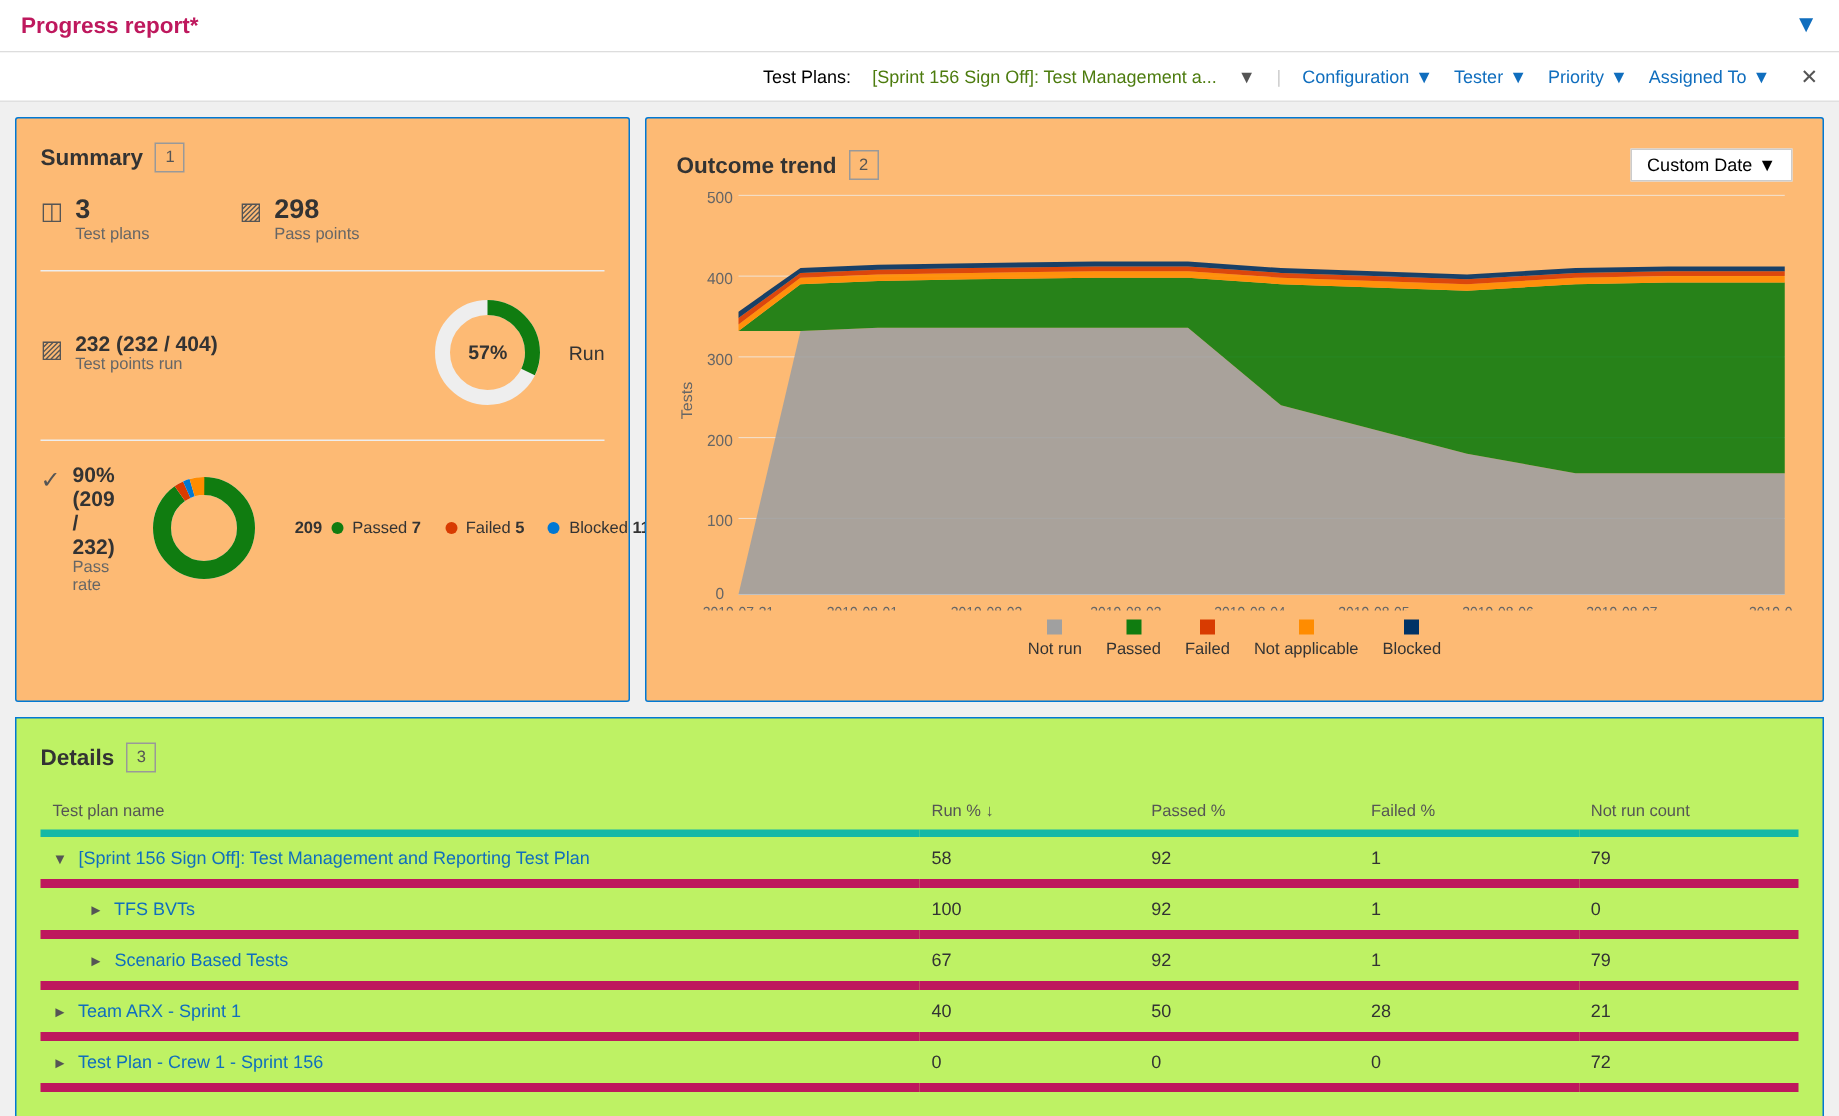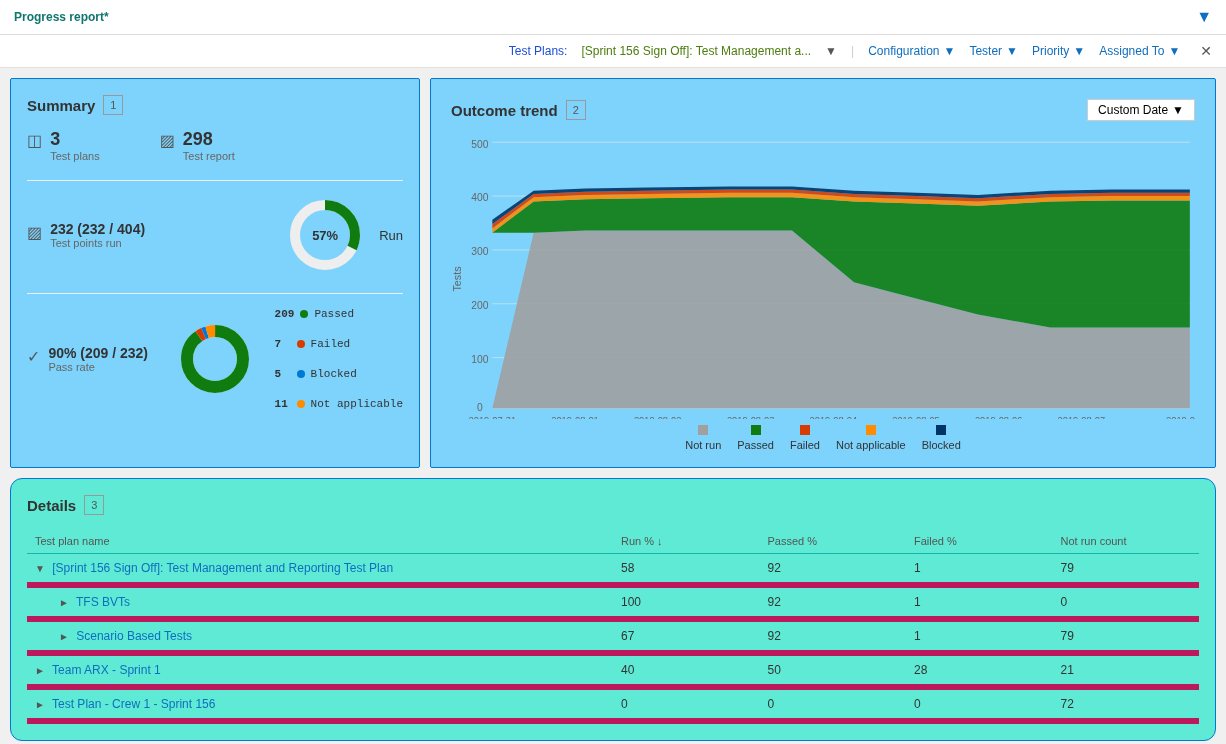--- a/index.html
+++ b/index.html
@@ -6,21 +6,21 @@
     body { font-family: 'Segoe UI', Arial, sans-serif; font-size: 12px; background: #f0f0f0; color: #333; }
 
     .app-bar {
       background: #fff;
       border-bottom: 1px solid #ddd;
       padding: 8px 14px;
       display: flex;
       align-items: center;
       justify-content: space-between;
     }
-    .app-title { font-size: 12px; font-weight: 600; color: #0f766e; }
+    .app-title { font-size: 15px; font-weight: 600; color: #be185d; }
     .filter-icon { color: #106ebe; font-size: 16px; }
 
     .filter-bar {
       background: #fff;
       border-bottom: 1px solid #e0e0e0;
       padding: 8px 14px;
       display: flex;
       align-items: center;
       justify-content: flex-end;
       gap: 14px;
@@ -39,21 +39,21 @@
       gap: 10px;
     }
 
     .top-row {
       display: flex;
       gap: 10px;
       height: 390px;
     }
 
     .panel {
-      background: #7dd3fc;
+      background: #fdba74;
       border: 1.5px solid #0078d4;
       border-radius: 2px;
     }
 
     .summary-panel {
       width: 410px;
       min-width: 410px;
       padding: 16px;
     }
 
@@ -115,23 +115,22 @@
     .donut-label {
       position: absolute;
       top: 50%; left: 50%;
       transform: translate(-50%, -50%);
       font-size: 13px;
       font-weight: 600;
       color: #333;
     }
     .pass-legend {
       display: flex;
-      flex-direction: column;
-      gap: 18px;
-      font-family: Liberation Mono, monospace;
+      flex-direction: row;
+      gap: 3px;
     }
     .legend-row {
       display: flex;
       align-items: center;
       gap: 6px;
       font-size: 11px;
     }
     .legend-dot {
       width: 8px; height: 8px;
       border-radius: 50%;
@@ -156,21 +155,21 @@
       font-size: 13px;
       font-weight: 600;
       color: #333;
     }
     .ring-text { font-size: 13px; color: #333; font-weight: 500; }
 
     
     .chart-area {
       position: relative;
       height: 280px;
-      margin-top: 18px;
+      margin-top: 6px;
     }
     .chart-svg { width: 100%; height: 100%; }
 
     .custom-date-btn {
       border: 1px solid #ccc;
       padding: 3px 10px;
       font-size: 12px;
       cursor: pointer;
       background: #fff;
       display: flex;
@@ -196,35 +195,35 @@
       align-items: center;
       gap: 4px;
       flex-direction: column;
     }
     .legend-square {
       width: 10px; height: 10px;
     }
 
     
     .details-panel {
-      background: #5eead4;
+      background: #bef264;
       border: 1.5px solid #0078d4;
-      border-radius: 12px;
+      border-radius: 0;
       padding: 16px;
     }
     .details-table {
       width: 100%;
       border-collapse: collapse;
       margin-top: 12px;
     }
     .details-table th {
       text-align: left;
       font-size: 11px;
       color: #555;
-      border-bottom: 1px solid #14b8a6;
+      border-bottom: 5px solid #14b8a6;
       padding: 6px 8px;
       font-weight: 400;
     }
     .details-table th.sortable { cursor: pointer; }
     .details-table td {
       padding: 7px 8px;
       font-size: 12px;
       border-bottom: 6px solid #be185d;
     }
     .expand-icon { color: #555; font-size: 10px; margin-right: 4px; cursor: pointer; }
@@ -239,21 +238,21 @@
   </style>
 </head>
 <body>
 
 <div class="app-bar">
   <span class="app-title">Progress report*</span>
   <span class="filter-icon">▼</span>
 </div>
 
 <div class="filter-bar">
-  <span style="color:#1d4ed8;">Test Plans:</span>
+  <span style="color:#000000;">Test Plans:</span>
   <span style="color:#4d7c0f;cursor:pointer;">[Sprint 156 Sign Off]: Test Management a...</span>
   <span style="color:#555;cursor:pointer;">▼</span>
 
   <span class="filter-sep">|</span>
 
   <span class="filter-item">
     <span>Configuration</span>
     <span>▼</span>
   </span>
 
@@ -292,21 +291,21 @@
             <span class="stat-icon">◫</span>
             <div>
               <div class="stat-number">3</div>
               <div class="stat-label">Test plans</div>
             </div>
           </div>
           <div class="stat-block" style="margin-left: 40px;">
             <span class="stat-icon">▨</span>
             <div>
               <div class="stat-number">298</div>
-              <div class="stat-label">Test report</div>
+              <div class="stat-label">Pass points</div>
             </div>
           </div>
         </div>
 
         <div class="divider-row stat-row">
           <div class="stat-block">
             <span class="stat-icon">▨</span>
             <div>
               <div class="stat-number" style="font-size:14px;">232 (232 / 404)</div>
               <div class="stat-label">Test points run</div>

